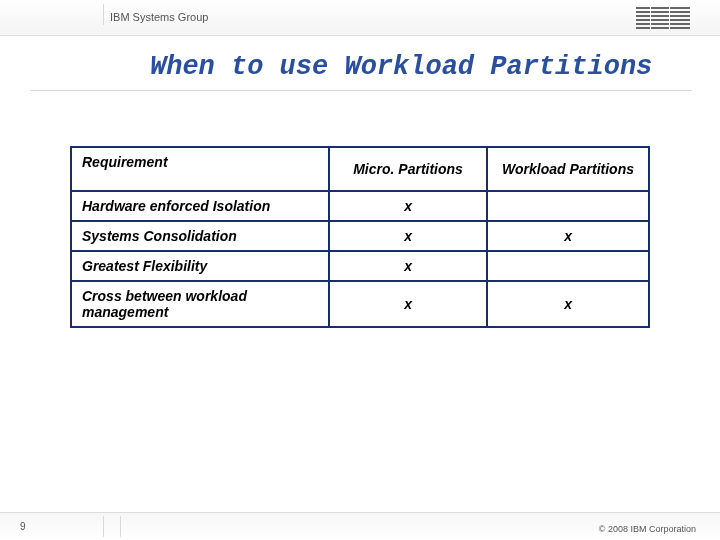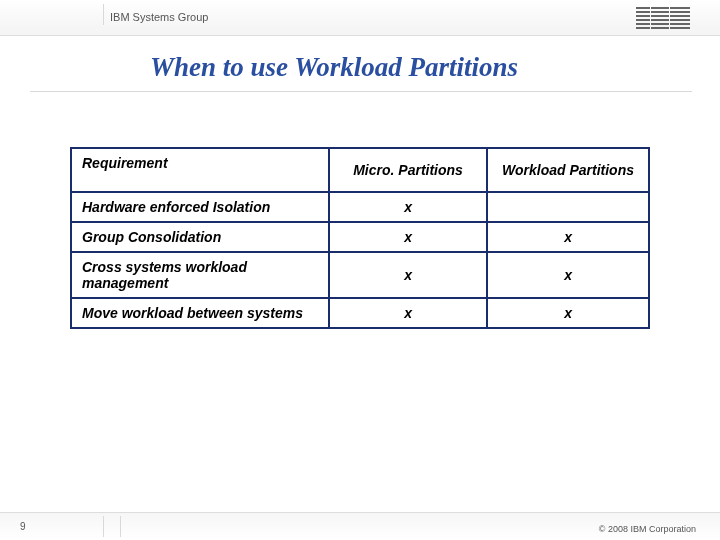--- a/index.html
+++ b/index.html
@@ -31,21 +31,21 @@
     display: block; width: 14px; height: 22px;
     background: repeating-linear-gradient(
       to bottom, #666 0 2px, transparent 2px 4px);
   }
   .ibm-logo span:nth-child(2){ width:18px; }
   .ibm-logo span:nth-child(3){ width:20px; }
 
   
   .slide-title {
     margin: 16px 0 8px 150px;
-    font-family: Liberation Serif, serif;
+    font-family: Liberation Mono, monospace;
     font-size: 27px; font-style: italic;
     color: #2a4ea0;
   }
   .title-underline {
     margin-left: 30px; width: 662px; height: 1px;
     background: #d9d9d9;
   }
 
   
   .tbl {
@@ -117,31 +117,31 @@
       <th class="center">Workload Partitions</th>
     </tr>
   </thead>
   <tbody>
     <tr>
       <td class="req">Hardware enforced Isolation</td>
       <td class="mark">x</td>
       <td class="mark"></td>
     </tr>
     <tr>
-      <td class="req">Group Consolidation</td>
+      <td class="req">Systems Consolidation</td>
       <td class="mark">x</td>
       <td class="mark">x</td>
     </tr>
     <tr>
-      <td class="req">Cross systems workload management</td>
+      <td class="req">Greatest Flexibility</td>
       <td class="mark">x</td>
-      <td class="mark">x</td>
+      <td class="mark"></td>
     </tr>
     <tr>
-      <td class="req">Move workload between systems</td>
+      <td class="req">Cross between workload management</td>
       <td class="mark">x</td>
       <td class="mark">x</td>
     </tr>
   </tbody>
 </table>
 
 <div class="footer">
   <div class="page-num">9</div>
   <div class="footer-div"></div>
   <div class="footer-div footer-div2"></div>

